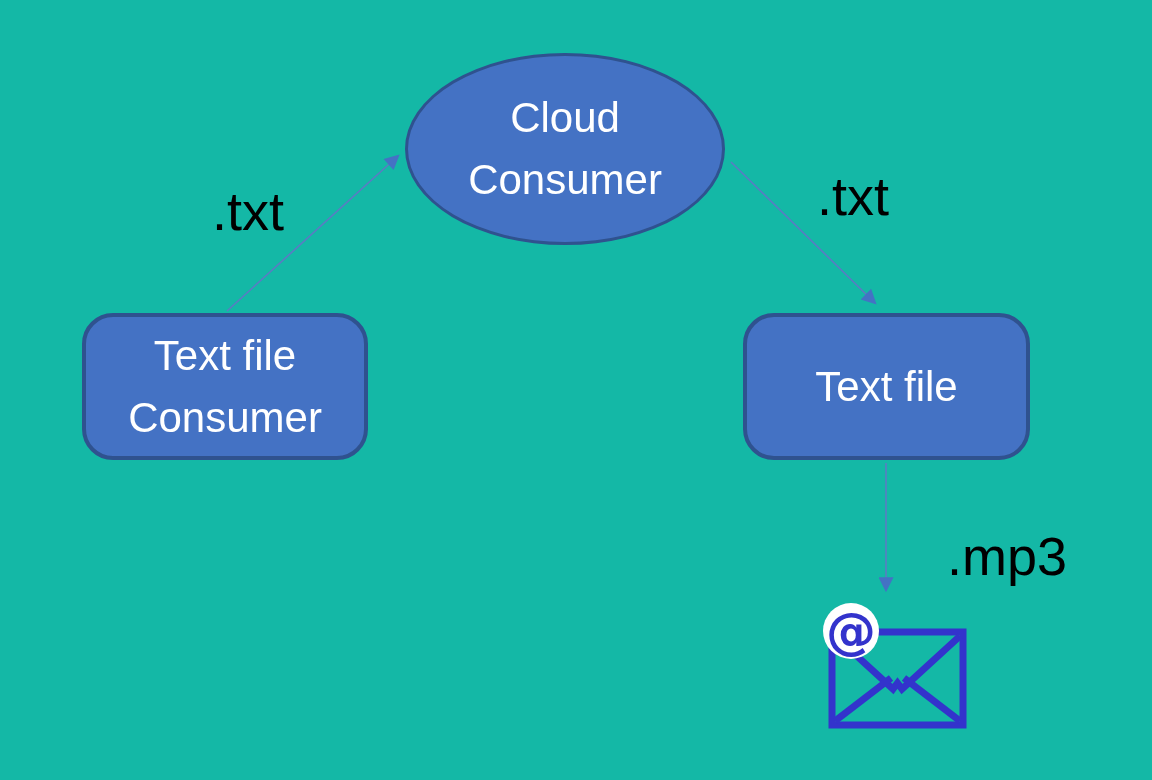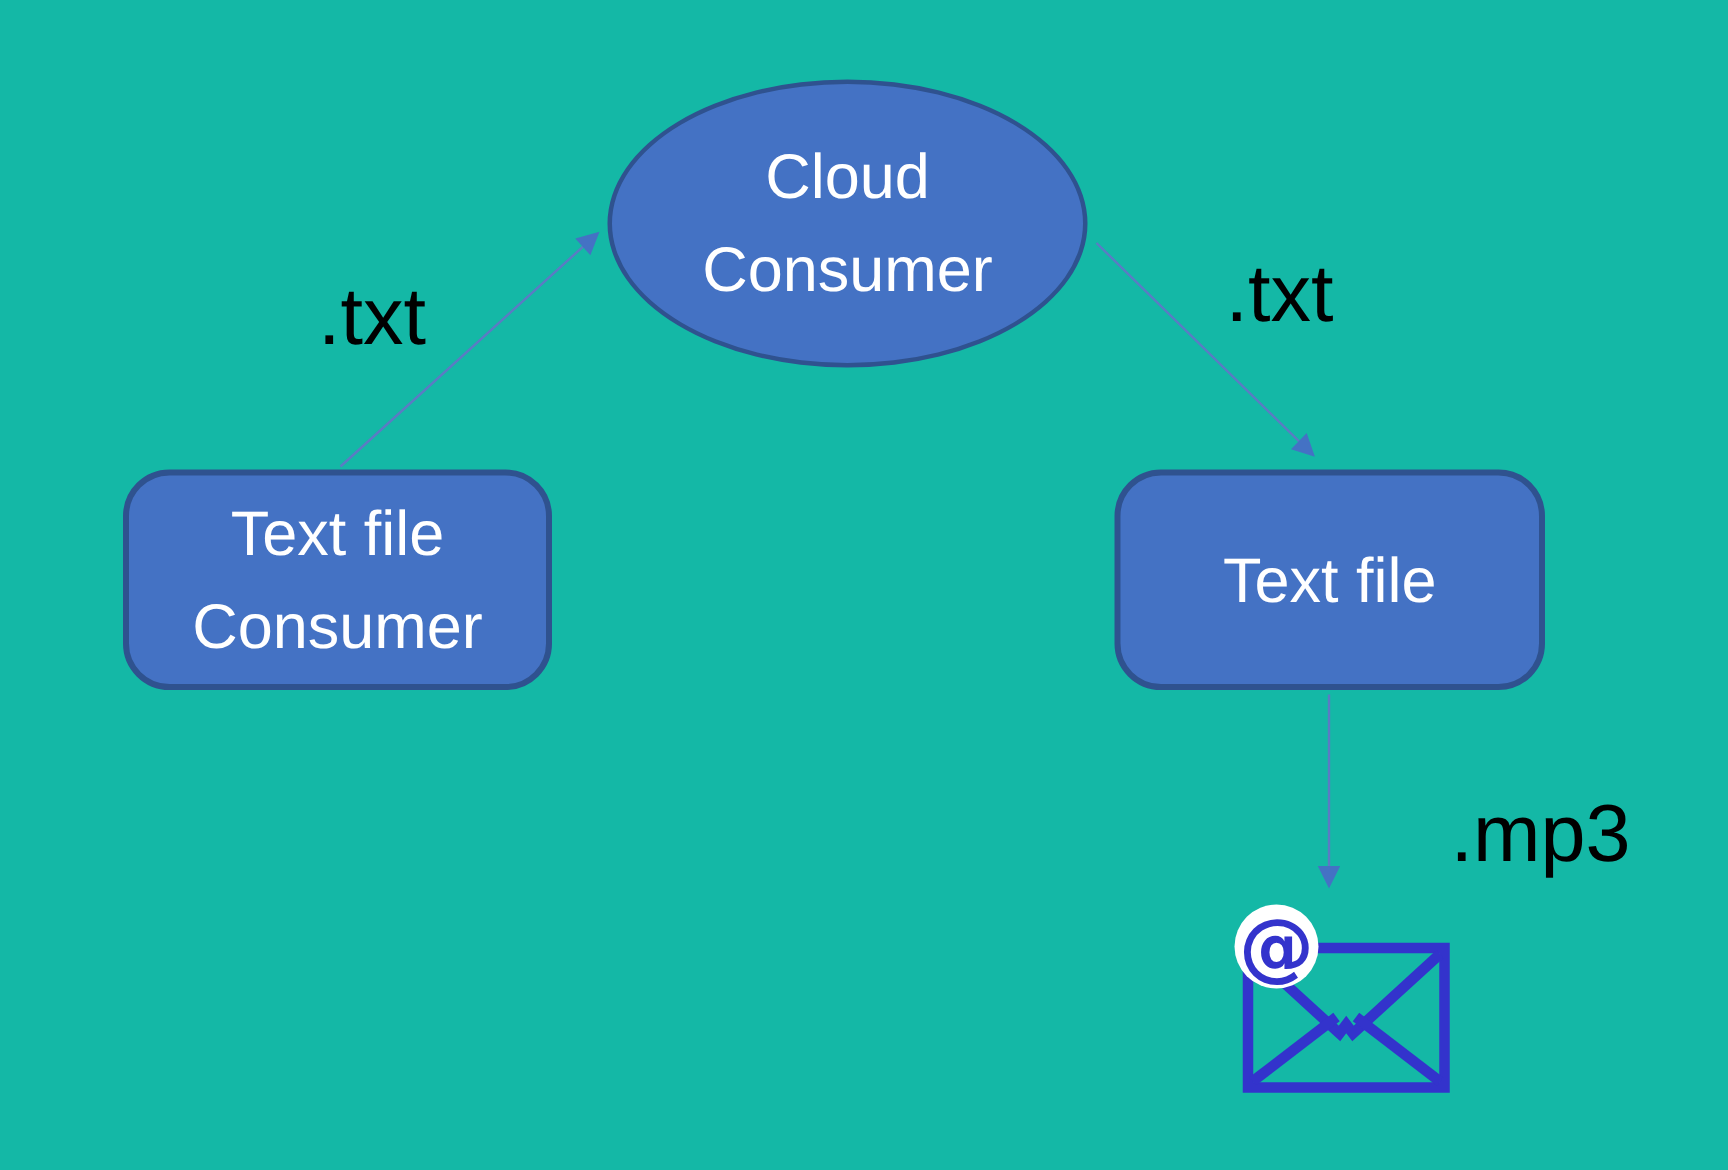--- a/index.html
+++ b/index.html
@@ -57,21 +57,21 @@
   }
   .edge-label {
     position: absolute;
     transform: translate(-50%, -50%);
     font-size: 54px;
     color: #000000;
     white-space: nowrap;
   }
   .edge-label-txt-left  { left: 248px;  top: 211px; }
   .edge-label-txt-right { left: 853px;  top: 196px; }
-  .edge-label-mp3       { left: 1007px; top: 556px; margin-left: 20px; }
+  .edge-label-mp3       { left: 1007px; top: 556px; }
   .email-icon {
     position: absolute;
     left: 815px; top: 593px;
     width: 160px; height: 160px;
   }
 </style>
 </head>
 <body>
 
 <div class="canvas">

